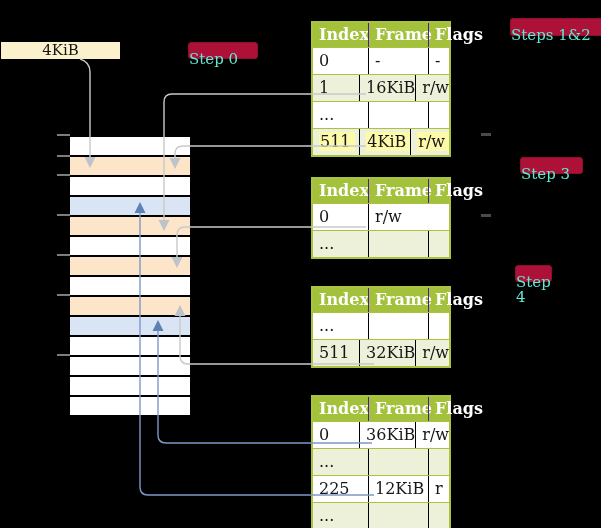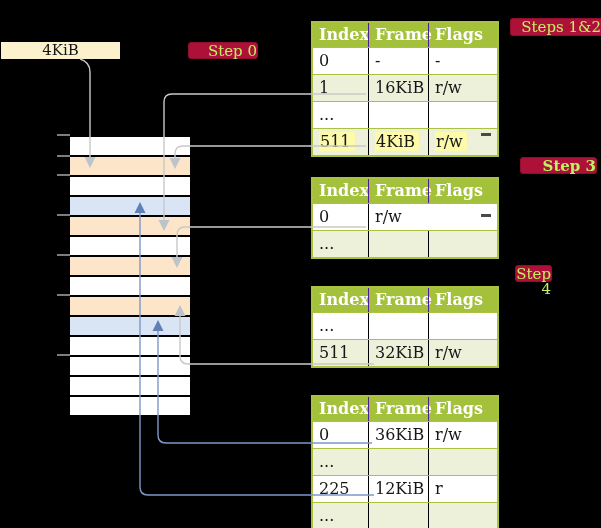--- a/index.html
+++ b/index.html
@@ -8,40 +8,40 @@
     font-family:"DejaVu Serif","Liberation Serif",serif;
   }
   
   .legend-box{
     position:absolute;left:1px;top:42px;width:119px;height:17px;
     background:#fcf1cd;color:#141414;font-size:15px;line-height:17px;text-align:center;
   }
   
   .badge{
     position:absolute;background:#ae1137;border:1px solid #8f0e2d;border-radius:3px;
-    color:#bef264;font-size:15px;line-height:15px;text-align:right;padding-top:1px;
+    color:#5eead4;font-size:15px;line-height:15px;text-align:left;padding-top:9px;
     box-sizing:border-box;
   }
   .badge.step0 {left:188px;top:42px;width:70px;height:17px;}
   .badge.steps12{left:510px;top:18px;width:91px;height:18px;border-right:none;border-radius:3px 0 0 3px;}
-  .badge.step3 {left:520px;top:157px;width:77px;height:17px;font-weight:bold;}
+  .badge.step3 {left:520px;top:157px;width:63px;height:17px;}
   .badge.step4 {left:515px;top:265px;width:37px;height:17px;}
   
   .memcol{
     position:absolute;left:70px;top:137px;width:120px;height:278px;
     display:grid;grid-template-rows:repeat(14,1fr);row-gap:2px;
   }
   .mrow{width:100%;}
   .mrow.empty{background:#ffffff;}
   .mrow.page-table{background:#fce5c9;}
   .mrow.data-page{background:#d9e5f5;}
   .tick{position:absolute;left:57px;width:13px;height:2px;background:#7d7d7d;}
   
   .ptable{
-    position:absolute;left:311px;width:188px;border:2px solid #aac23f;
+    position:absolute;left:311px;width:140px;border:2px solid #aac23f;
     box-sizing:border-box;background:#0369a1;
   }
   .t1{top:21px;} .t2{top:177px;} .t3{top:286px;} .t4{top:395px;}
   .ph{display:flex;background:#a3c13a;height:24px;}
   .phc{
     color:#ffffff;font-weight:bold;font-size:16px;line-height:24px;padding-left:6px;
     border-left:1px solid #4c1d95;box-sizing:border-box;
   }
   .phc:first-child{border-left:none;}
   .pr{display:flex;height:26px;background:#ffffff;border-top:1px solid #aac23f;}

